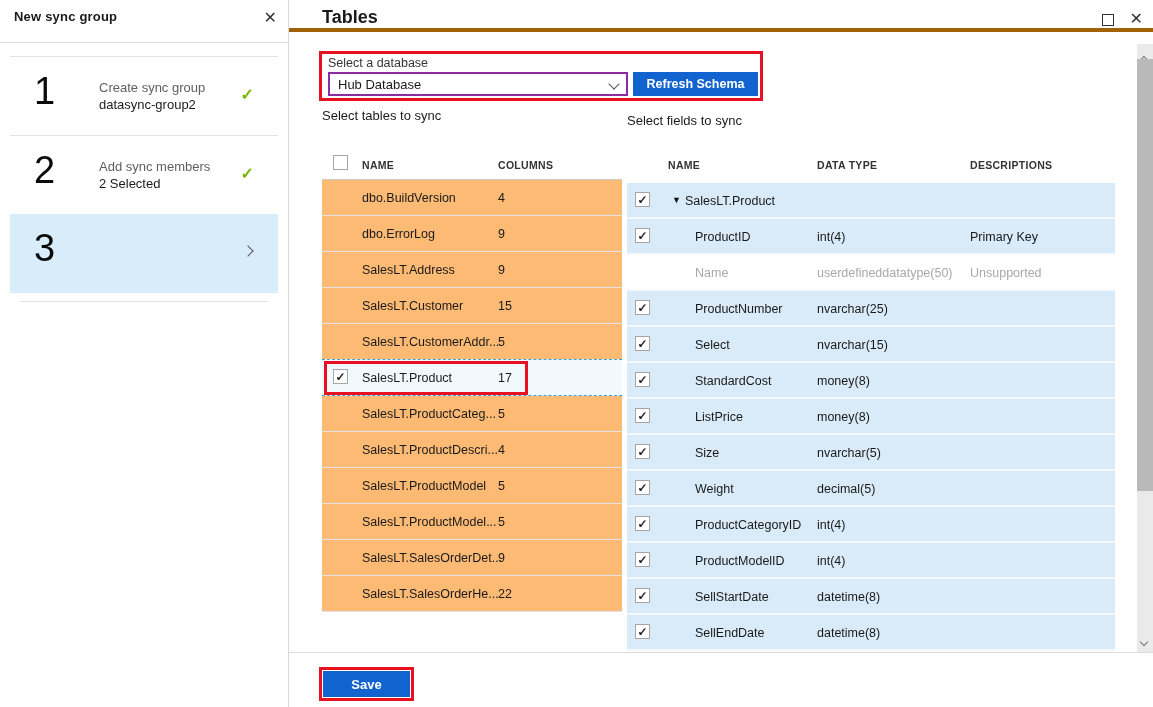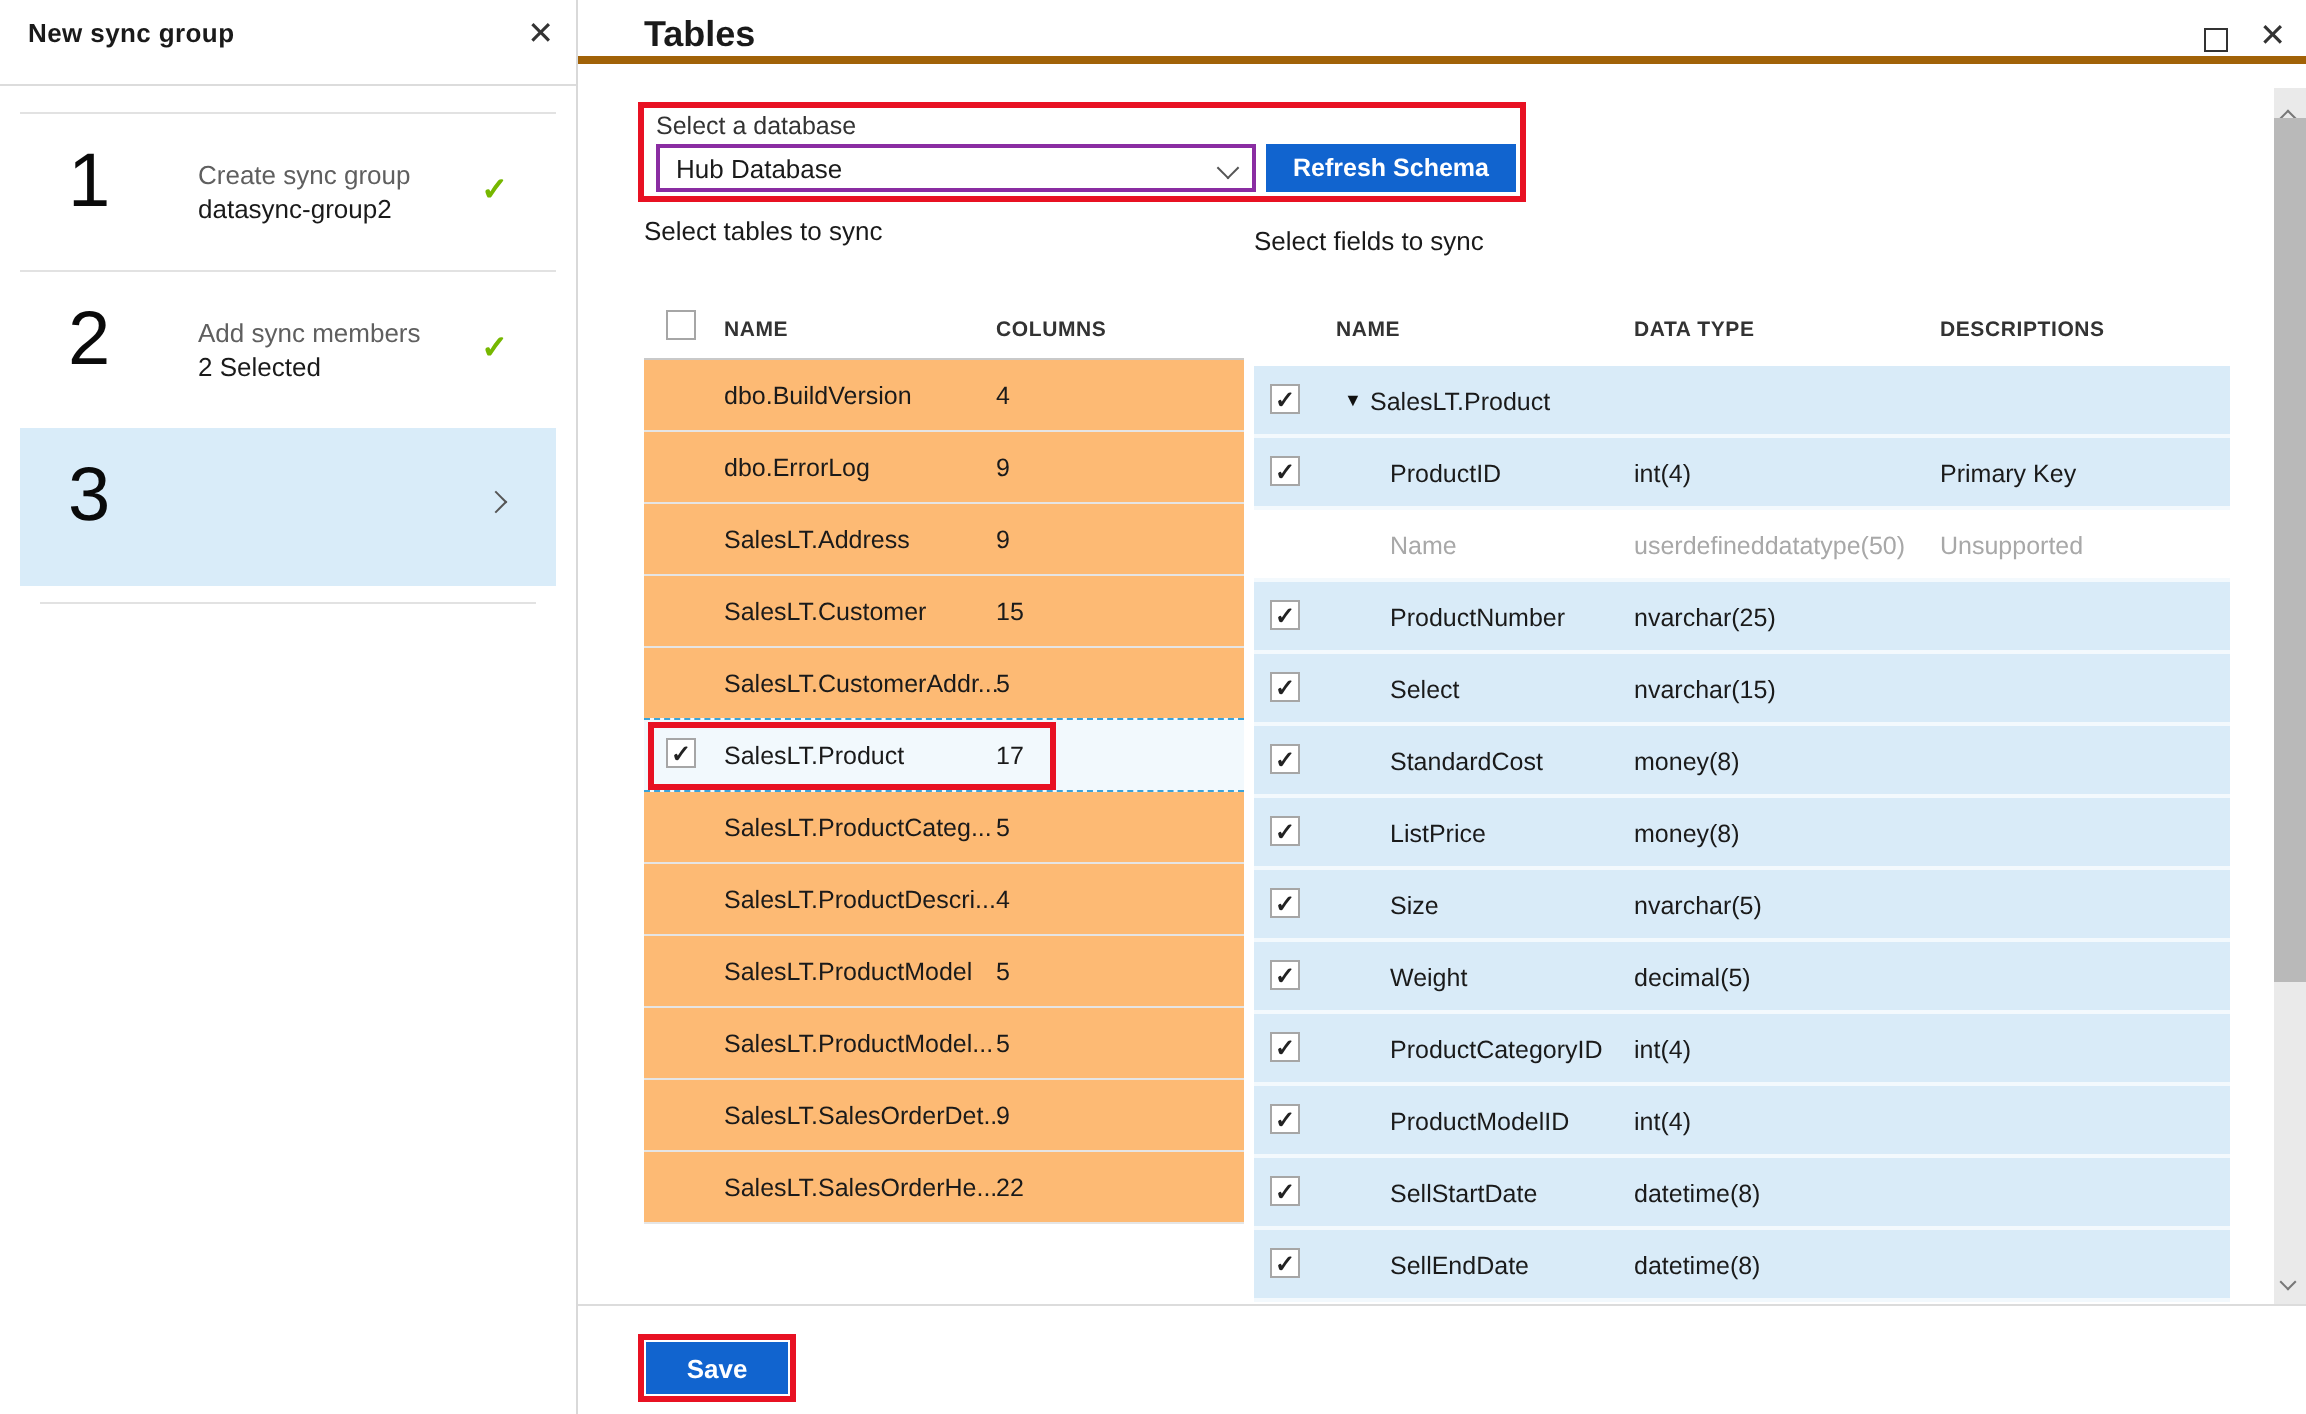--- a/index.html
+++ b/index.html
@@ -89,21 +89,21 @@
   .frow.unsupported { background:#fff; }
   .frow.unsupported .fname, .frow.unsupported .ftype, .frow.unsupported .fdesc { color:#a8a8a8; }
 
   
   .annot-selected-table { position:absolute; left:35px; top:361px; width:204px; height:34px;
     pointer-events:none; z-index:5; }
 
   
   .footer-divider { position:absolute; left:0; top:652px; width:864px; border-top:1px solid #dcdcdc; }
   .save-wrap { position:absolute; left:30px; top:667px; padding:1px; display:inline-block; }
-  .btn-save { width:71px; height:26px; font-size:13px; }
+  .btn-save { width:87px; height:26px; font-size:13px; }
 
   
   .scrollbar { position:absolute; left:848px; top:44px; width:16px; height:608px; background:#eaeaea; }
   .sb-arrow { position:absolute; left:4px; }
   .sb-arrow .chev { border-color:#777; width:6px; height:6px; }
   .sb-up { top:5px; }
   .sb-down { bottom:3px; }
   .sb-thumb { position:absolute; left:0; top:15px; width:16px; height:432px; background:#b9b9b9; cursor:pointer; }
 </style>
 </head>

